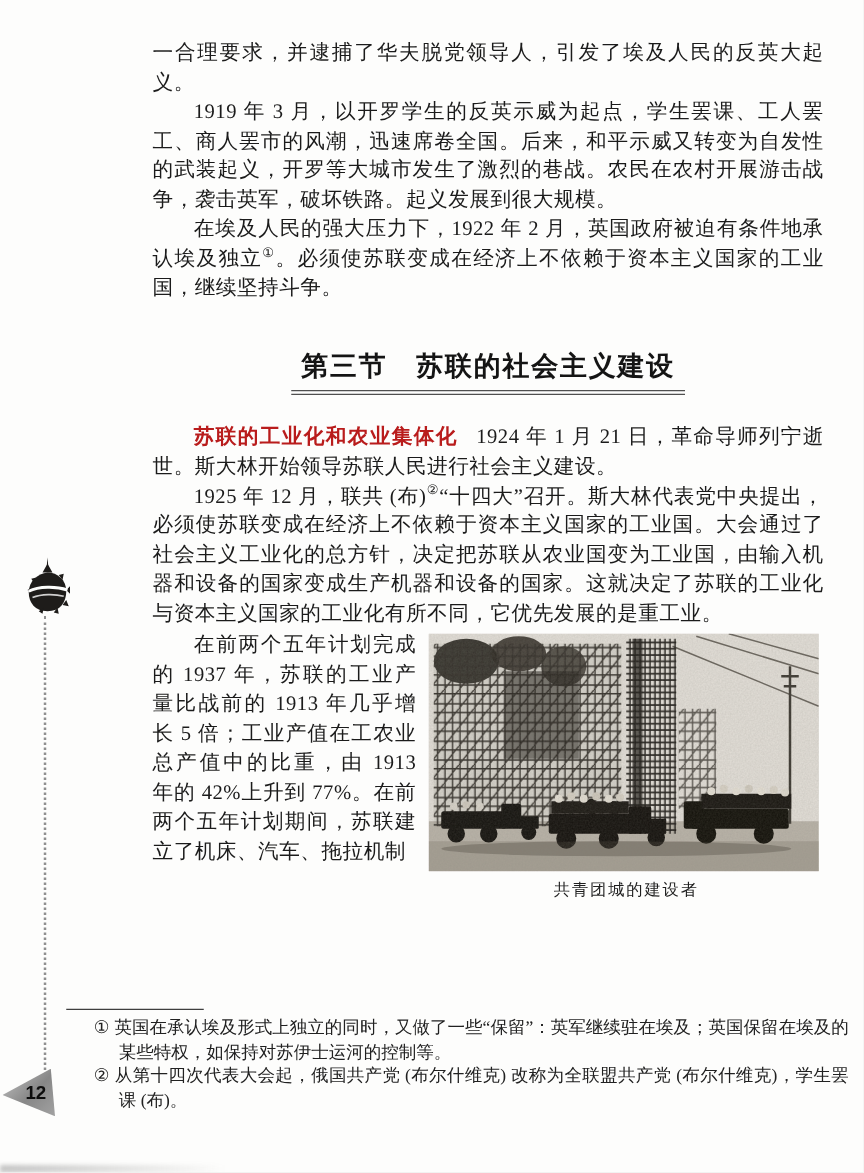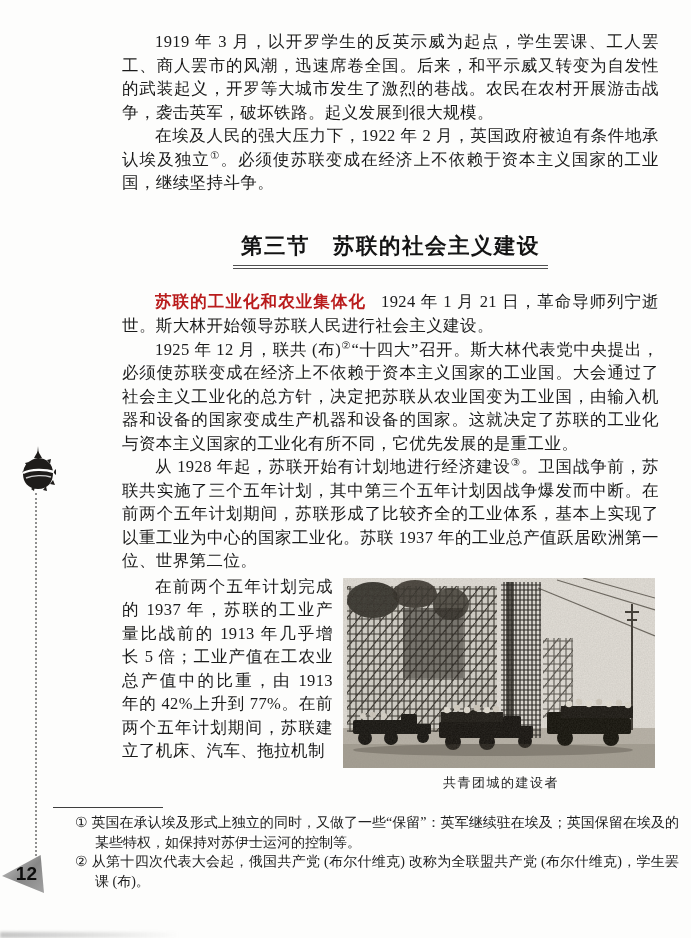--- a/index.html
+++ b/index.html
@@ -50,21 +50,21 @@
     position:absolute; left:35px; top:493px; height:363px; width:0;
     border-left:2px dotted #8f8f8f;
   }
   .page-badge{
     position:absolute; left:2px; top:855px; width:42px; height:38px;
     clip-path:polygon(92% 0, 0 55%, 100% 100%);
     background:linear-gradient(135deg,#c6c6c6,#878787 55%,#a2a2a2);
     display:flex; align-items:center; justify-content:flex-end;
     padding-right:7px; box-sizing:border-box;
     font-family:"Liberation Sans", sans-serif; font-weight:bold;
-    font-size:19px; color:#0d0d0d;
+    font-size:15px; color:#0d0d0d;
   }
   .smudge{
     position:absolute; left:0; bottom:0; width:180px; height:6px;
     background:linear-gradient(90deg, rgba(110,110,110,.4), rgba(110,110,110,0));
     filter:blur(1.5px);
   }
 </style>
 </head>
 <body>
 
@@ -81,30 +81,30 @@
     <path d="M7 33 C14 30 25 30 32 32" stroke="#fdfdfc" stroke-width="1.4" fill="none" opacity="0.8"></path>
   </svg>
   <div class="dotline"></div>
   <div class="page-badge">
     <span>12</span>
   </div>
   <div class="smudge"></div>
 
   <div class="content">
 
+    <p class="body">一合理要求，并逮捕了华夫脱党领导人，引发了埃及人民的反英大起义。</p>
     <p class="body indent">1919 年 3 月，以开罗学生的反英示威为起点，学生罢课、工人罢工、商人罢市的风潮，迅速席卷全国。后来，和平示威又转变为自发性的武装起义，开罗等大城市发生了激烈的巷战。农民在农村开展游击战争，袭击英军，破坏铁路。起义发展到很大规模。</p>
     <p class="body indent"><span>在埃及人民的强大压力下，1922 年 2 月，英国政府被迫有条件地承认埃及独立</span><sup class="fnref">①</sup><span>。必须使苏联变成在经济上不依赖于资本主义国家的工业国，继续坚持斗争。</span></p>
 
     <h2 class="section-title"><span class="ul">第三节　苏联的社会主义建设</span></h2>
 
     <p class="body indent"><span class="runin">苏联的工业化和农业集体化</span><span>1924 年 1 月 21 日，革命导师列宁逝世。斯大林开始领导苏联人民进行社会主义建设。</span></p>
 
     <p class="body indent"><span>1925 年 12 月，联共 (布)</span><sup class="fnref">②</sup><span>“十四大”召开。斯大林代表党中央提出，必须使苏联变成在经济上不依赖于资本主义国家的工业国。大会通过了社会主义工业化的总方针，决定把苏联从农业国变为工业国，由输入机器和设备的国家变成生产机器和设备的国家。这就决定了苏联的工业化与资本主义国家的工业化有所不同，它优先发展的是重工业。</span></p>
 
-    <p class="body indent"><span>从 1928 年起，苏联开始有计划地进行经济建设</span><sup class="fnref">③</sup><span>。卫国战争前，苏联共实施了三个五年计划，其中第三个五年计划因战争爆发而中断。在前两个五年计划期间，苏联形成了比较齐全的工业体系，基本上实现了以重工业为中心的国家工业化。苏联 1937 年的工业总产值跃居欧洲第一位、世界第二位。</span></p>
 
     <div class="figure-flow">
       <figure class="fig" style="margin:3px 0 0 10px;">
         <svg class="photo-frame" viewBox="0 0 312 190" aria-hidden="true">
           <defs>
             <pattern id="scaf1" width="12" height="15" patternUnits="userSpaceOnUse">
               <path d="M1 0 V15 M7 0 V15 M0 3 H12 M0 11 H12 M0 15 L12 0" stroke="#34302a" stroke-width="1.1" fill="none"></path>
             </pattern>
             <pattern id="scaf2" width="8" height="10" patternUnits="userSpaceOnUse">
               <path d="M1 0 V10 M5 0 V10 M0 2 H8 M0 7 H8" stroke="#221f1b" stroke-width="1.2" fill="none"></path>

